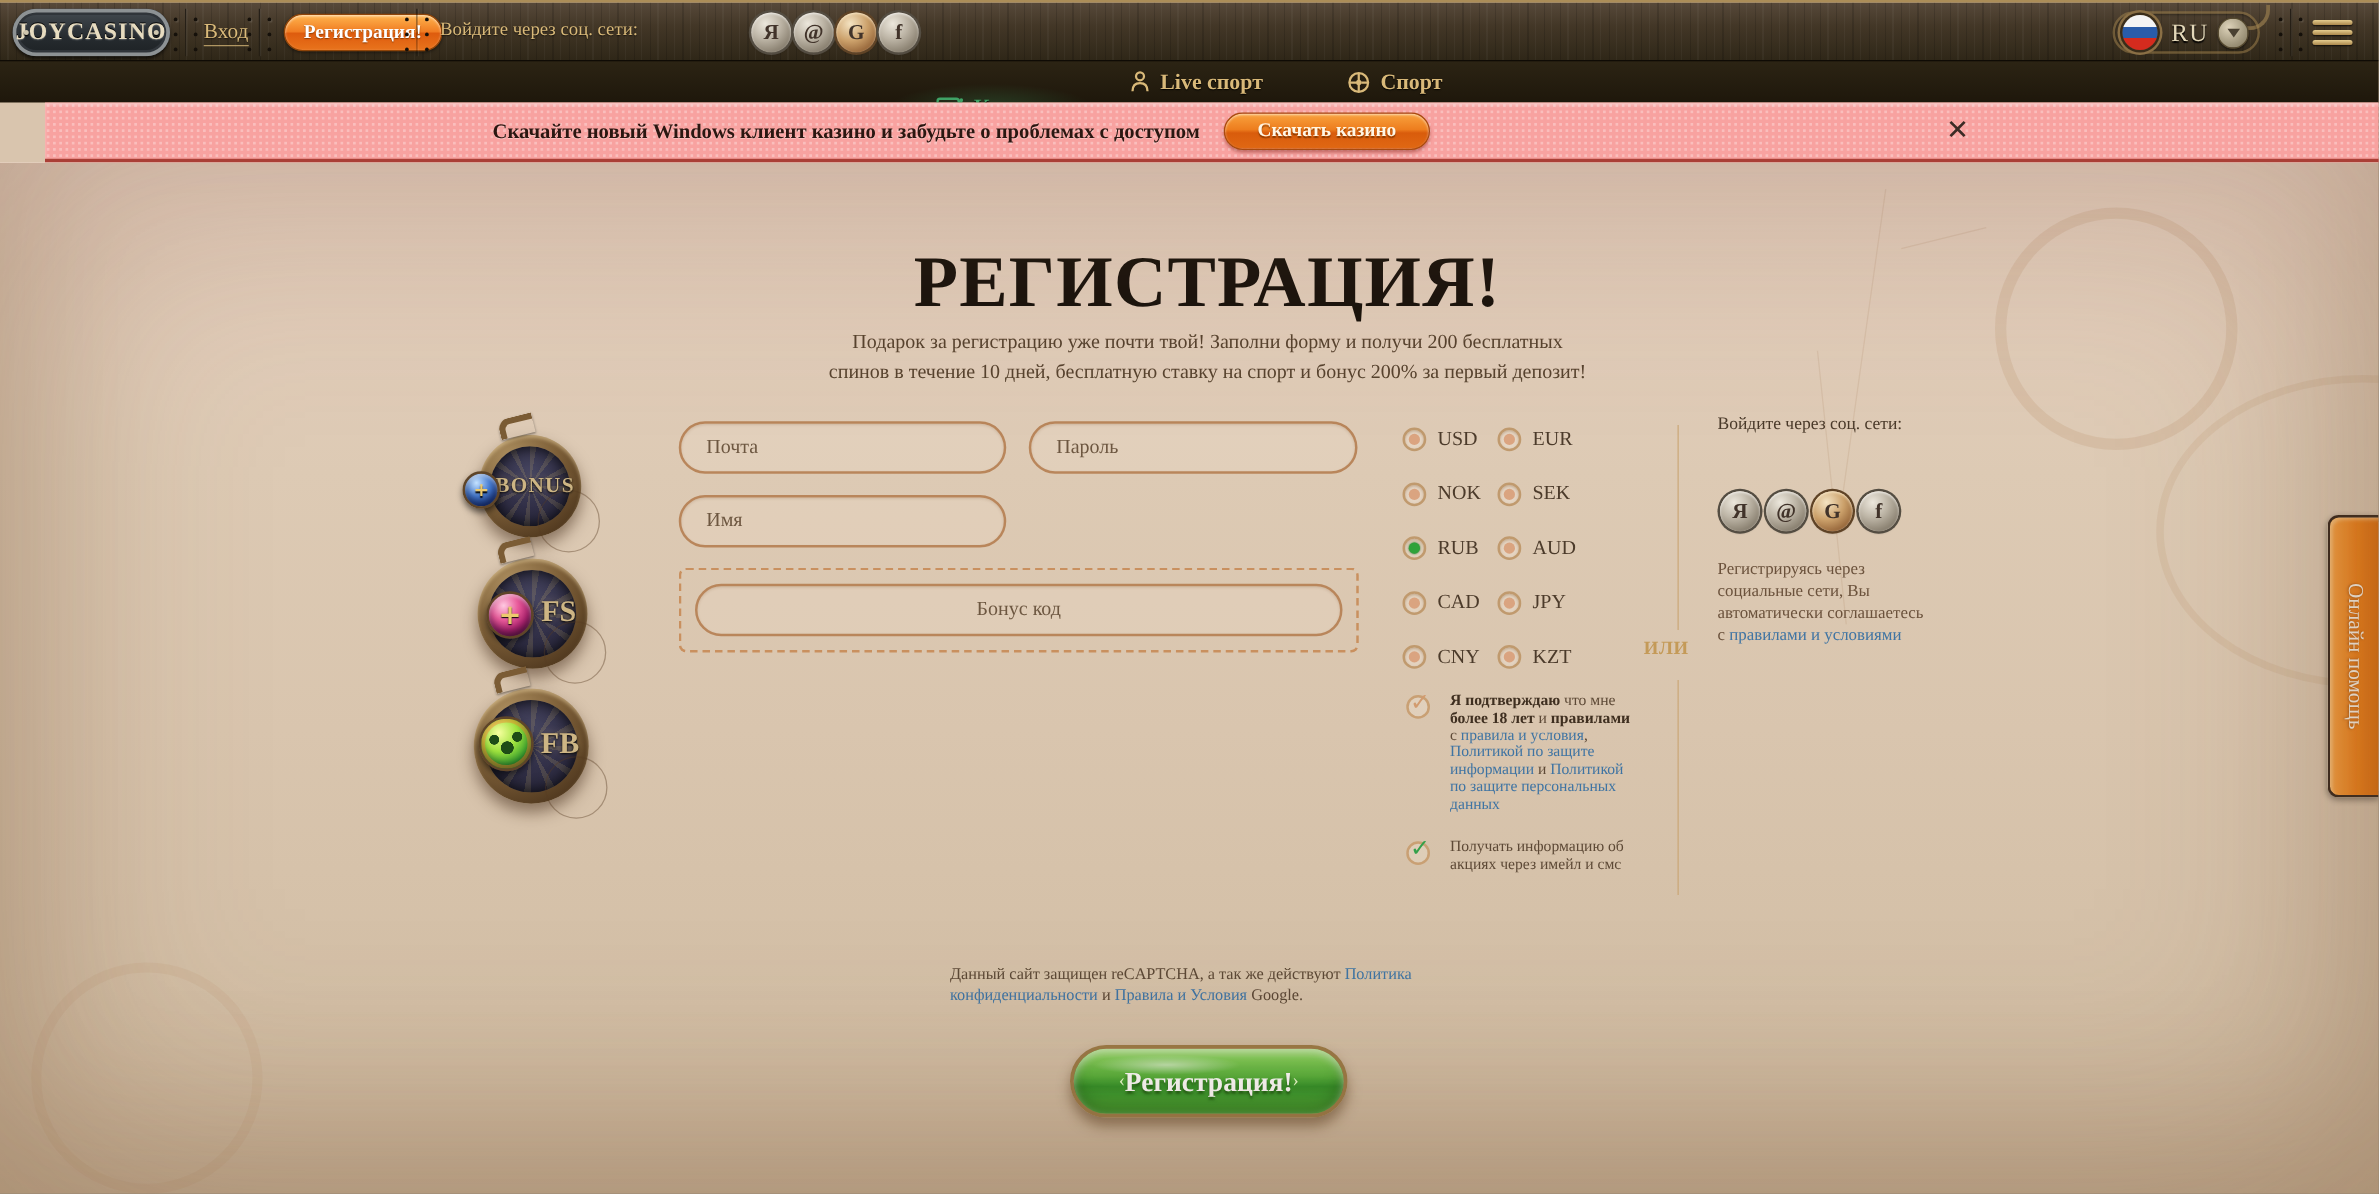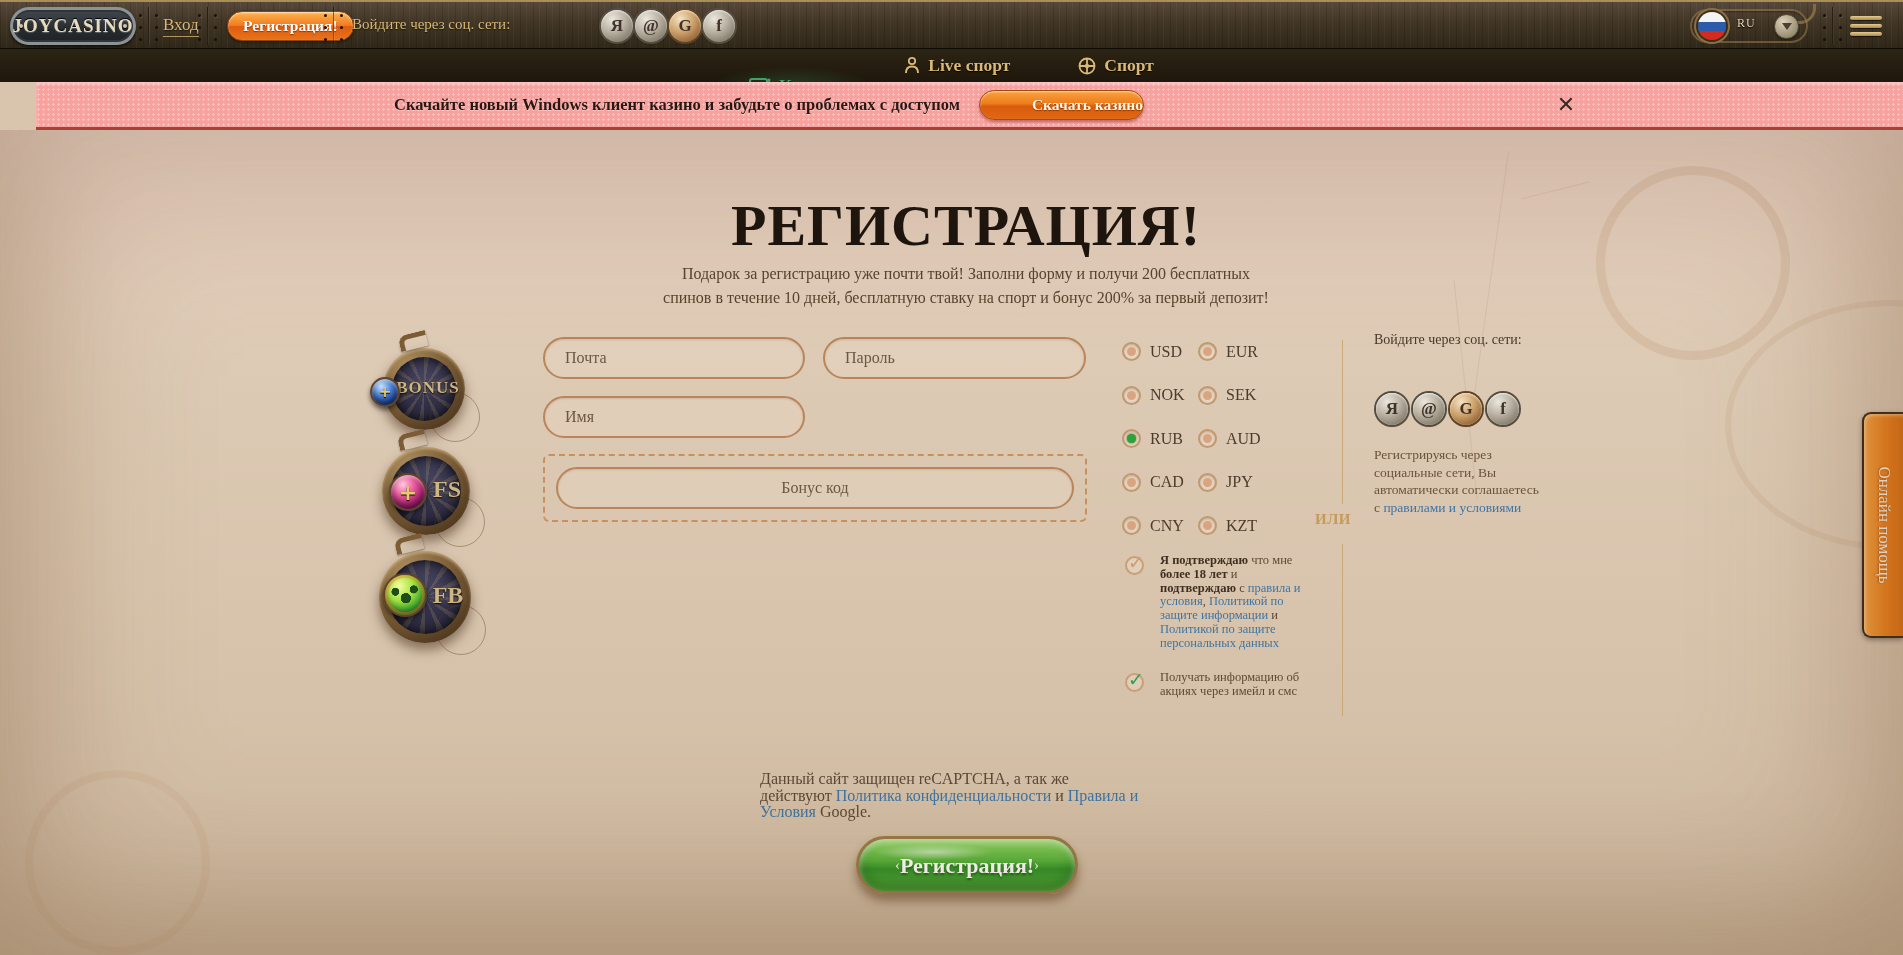--- a/index.html
+++ b/index.html
@@ -40,21 +40,21 @@
     box-shadow:0 0 0 2px #544d42, inset 0 1px 2px rgba(255,255,255,.7), 0 1px 2px rgba(0,0,0,.6);
     display:flex; align-items:center; justify-content:center;
     color:#41332a; font-weight:bold; font-size:17px; }
   .coin.warm { background:radial-gradient(circle at 35% 28%, #f4e3c2 0%, #cba06a 45%, #96663a 78%, #6e4826 100%); box-shadow:0 0 0 2px #5f4326, inset 0 1px 2px rgba(255,240,210,.8), 0 1px 2px rgba(0,0,0,.6); }
 
   .lang-pill { position:absolute; left:1690px; top:7px; width:118px; height:34px; border-radius:18px;
     border:2px solid rgba(155,125,75,.55); box-shadow:inset 0 1px 2px rgba(0,0,0,.35); cursor:pointer; }
   .flag { position:absolute; left:1698px; top:10px; width:28px; height:28px; border-radius:50%;
     background:linear-gradient(180deg,#f4f4f4 0 34%, #2a5caa 34% 67%, #d52b1e 67% 100%);
     box-shadow:0 0 0 2px #3a2d1a, 0 0 0 4px #8a6f45, 0 1px 3px rgba(0,0,0,.6); }
-  .lang-code { position:absolute; left:1737px; top:14px; color:#e3d7b8; font-size:12px; letter-spacing:1px; text-shadow:0 1px 1px #000; }
+  .lang-code { position:absolute; left:1737px; top:14px; color:#e3d7b8; font-size:20px; letter-spacing:1px; text-shadow:0 1px 1px #000; }
   .lang-arrow { position:absolute; left:1774px; top:12px; width:25px; height:25px; border-radius:50%;
     background:radial-gradient(circle at 35% 30%, #ded3ba, #a79d83 55%, #7c7258 100%);
     border:1px solid #55492f; box-shadow:0 1px 2px rgba(0,0,0,.5); cursor:pointer;
     display:flex; align-items:center; justify-content:center; }
   .lang-arrow b { width:0; height:0; border-left:5px solid transparent; border-right:5px solid transparent; border-top:7px solid #4a4132; }
   .pipe-hook { position:absolute; left:1794px; top:2px; width:22px; height:20px;
     border:3px solid #8a7148; border-left:none; border-top:none; border-bottom-right-radius:16px; opacity:.85; }
   .burger { position:absolute; left:1850px; top:14px; width:32px; cursor:pointer; }
   .burger div { width:32px; height:4px; border-radius:2px; margin-bottom:4px;
     background:linear-gradient(180deg,#e6cd8f,#aa874c); box-shadow:0 1px 1px rgba(0,0,0,.6); }
@@ -73,21 +73,21 @@
   .banner { position:absolute; left:0; top:82px; width:1903px; height:48px;
     background-color:#f8a2a0;
     background-image:radial-gradient(rgba(255,255,255,.3) 1px, transparent 1.4px);
     background-size:5px 5px;
     border-bottom:3px solid #aa3f36; box-shadow:inset 0 2px 3px rgba(255,255,255,.4);margin-left:36px; }
   .banner-text { position:absolute; left:358px; top:0; height:45px; line-height:45px;
     font-size:16.5px; font-weight:bold; color:#2b1711; text-shadow:0 1px 0 rgba(255,255,255,.3); }
   .banner-btn { position:absolute; left:943px; top:8px; width:165px; height:30px; border-radius:15px;
     background:linear-gradient(180deg,#f9a23e 0%, #ed7d1e 45%, #d95c0c 55%, #e06813 100%);
     border:1px solid #a84a10; box-shadow:inset 0 1px 2px rgba(255,255,255,.6), 0 2px 3px rgba(120,30,20,.45);
-    color:#fff6e4; font-size:15.5px; font-weight:bold; text-align:right; line-height:28px;
+    color:#fff6e4; font-size:15.5px; font-weight:bold; text-align:center; line-height:28px;
     text-shadow:0 1px 1px #8a3a00; cursor:pointer; }
   .banner-close { position:absolute; left:1516px; top:9px; width:28px; height:28px; font-family:"DejaVu Sans",sans-serif;
     font-size:22px; color:#3b2b25; text-align:center; line-height:28px; cursor:pointer; }
 
   
   .main { position:absolute; left:0; top:130px; width:1903px; height:825px;
     background:linear-gradient(180deg,#ecd6c8 0%, #e4cfbd 10%, #ddcab4 30%, #d9c5ae 55%, #d3bfa6 82%, #cdb89e 100%); }
   .main::after { content:''; position:absolute; inset:0; pointer-events:none;
     box-shadow:inset 0 0 170px 40px rgba(118,84,52,.30), inset 0 -50px 120px rgba(118,84,52,.15); }
   .stain { position:absolute; border-radius:50%; pointer-events:none; }
@@ -164,21 +164,21 @@
     color:#c49a58; letter-spacing:.5px; }
   .vdiv { position:absolute; left:1342px; width:1px; background:#c7a06b; opacity:.8; }
 
   
   .soc-head { position:absolute; left:1374px; top:201px; width:150px; font-size:14px; line-height:18px; color:#4a3a2a; }
   .soc-row { position:absolute; left:1376px; top:263px; display:flex; gap:5px; }
   .soc-row .coin { position:relative; width:32px; height:32px; }
   .soc-note { position:absolute; left:1374px; top:316px; width:172px; font-size:13.5px; line-height:17.5px; color:#6b523c; }
 
   
-  .recaptcha { position:absolute; left:760px; top:641px; width:384px; font-size:16px; line-height:16.5px; color:#5c4836; }
+  .recaptcha { position:absolute; left:760px; top:641px; width:384px; font-size:13px; line-height:16.5px; color:#5c4836; }
   .submit-btn { position:absolute; left:856px; top:706px; width:222px; height:58px; border-radius:29px;
     background:linear-gradient(180deg,#93d762 0%, #55b23a 42%, #2f9227 58%, #4fb53a 100%);
     border:3px solid #9b7a46; cursor:pointer;
     box-shadow:0 7px 10px rgba(80,50,20,.5), inset 0 3px 7px rgba(255,255,255,.55), inset 0 -7px 12px rgba(15,80,10,.5); }
   .submit-btn::before { content:''; position:absolute; left:14px; top:5px; width:120px; height:16px; border-radius:50%;
     background:radial-gradient(ellipse at center, rgba(255,255,255,.55), transparent 70%); }
   .submit-btn .lbl { position:absolute; inset:0; text-align:center; line-height:53px; color:#fff;
     font-size:22px; font-weight:bold; text-shadow:0 2px 2px rgba(20,80,10,.8); }
   .submit-btn .arr { position:absolute; top:0; height:100%; line-height:53px; color:#eaffd0; font-size:15px; }
   .submit-btn .arr.l { left:36px; } .submit-btn .arr.r { right:36px; }
@@ -361,21 +361,21 @@
       <div class="cur-item">
           <span class="radio"></span>
           <span class="cur-code">KZT</span>
         </div>
     </div>
 
     <div class="cb" style="left:1120px;top:424px">
       <span class="cbox">
           <i class="tick tan">✓</i>
         </span>
-      <p class="cbtext"><b>Я подтверждаю</b><span> что мне </span><b>более 18 лет</b><span> и </span><b>подтверждаю</b><span> с </span><a class="lnk">правила и условия</a><span>, </span><a class="lnk">Политикой по защите информации</a><span> и </span><a class="lnk">Политикой по защите персональных данных</a></p>
+      <p class="cbtext"><b>Я подтверждаю</b><span> что мне </span><b>более 18 лет</b><span> и </span><b>правилами</b><span> с </span><a class="lnk">правила и условия</a><span>, </span><a class="lnk">Политикой по защите информации</a><span> и </span><a class="lnk">Политикой по защите персональных данных</a></p>
     </div>
     <div class="cb" style="left:1120px;top:541px">
       <span class="cbox">
           <i class="tick grn">✓</i>
         </span>
       <p class="cbtext">Получать информацию об акциях через имейл и смс</p>
     </div>
 
     <div class="vdiv" style="top:210px;height:164px"></div>
     <span class="or-label">ИЛИ</span>

